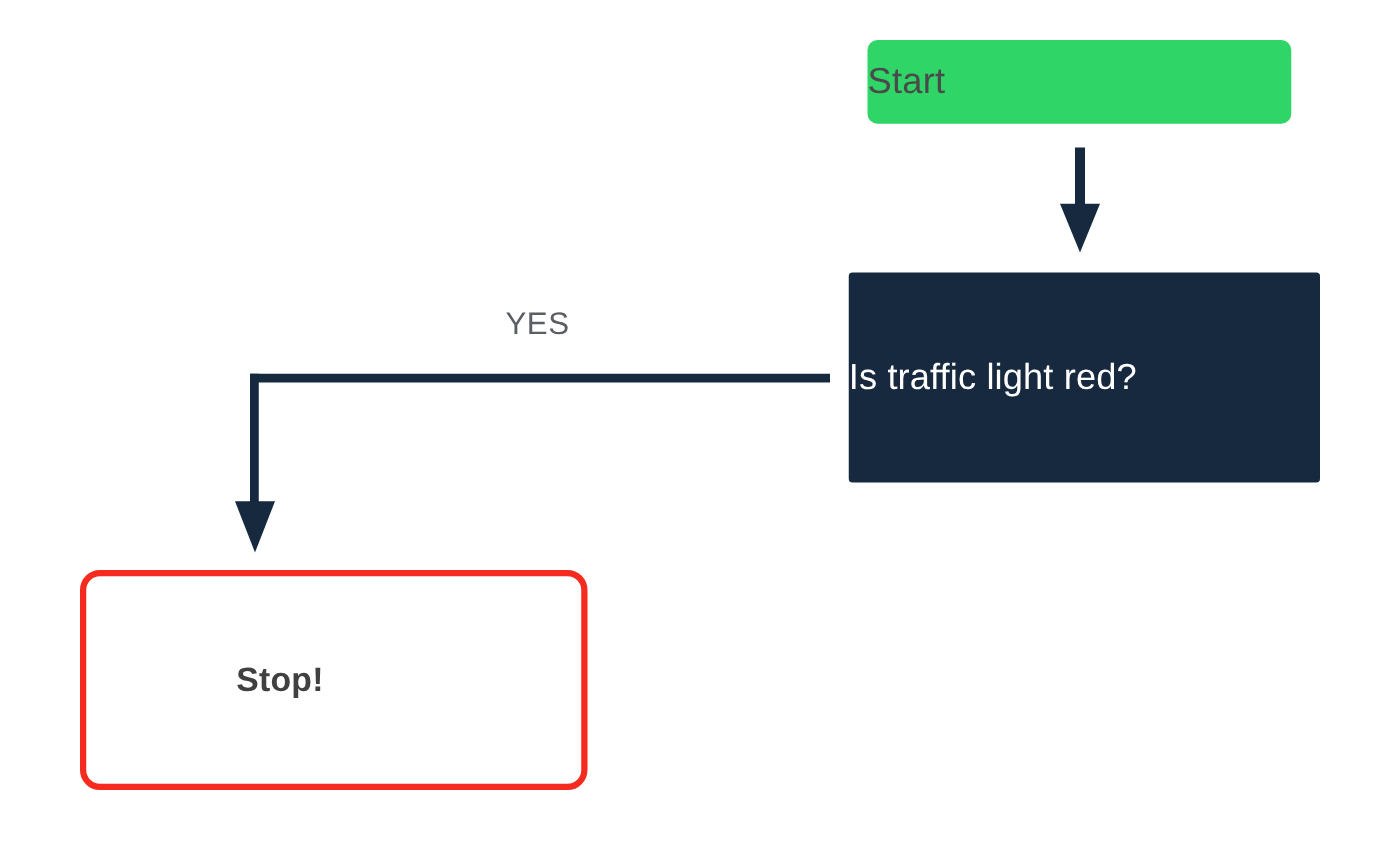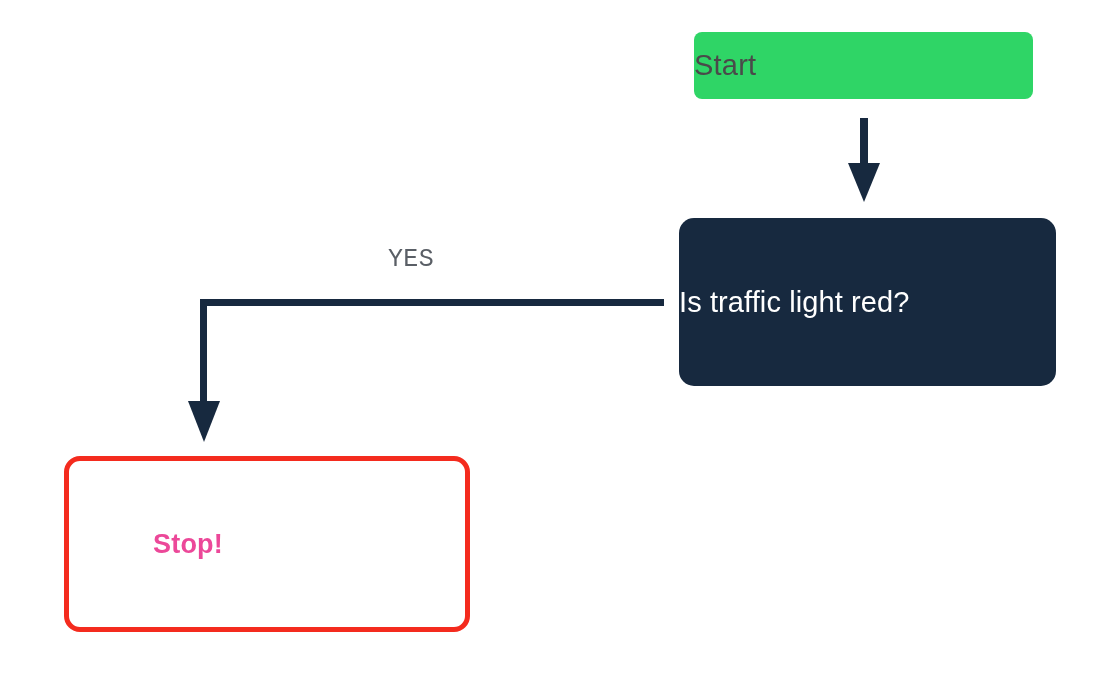--- a/index.html
+++ b/index.html
@@ -41,57 +41,56 @@
     font-weight: 400;
     letter-spacing: 0.2px;
   }
   
   #node-decision {
     left: 679px;
     top: 218px;
     width: 377px;
     height: 168px;
     background: #17293f;
-    border-radius: 15px;
+    border-radius: 3px;
   }
   #node-decision .node-label {
     font-size: 29px;
     color: #ffffff;
     font-weight: 400;
     letter-spacing: 0.1px;
   }
   
   #node-stop {
     left: 64px;
     top: 456px;
     width: 406px;
     height: 176px;
     background: #ffffff;
     border: 5px solid #f42b1e;
     border-radius: 16px;
     justify-content: flex-start;
   }
   #node-stop .node-label {
     font-size: 27px;
-    color: #ec4899;
+    color: #404040;
     font-weight: bold;
-    margin-left: 84px;
+    margin-left: 120px;
     letter-spacing: 0.2px;
   }
   
   #edge-label-yes {
     position: absolute;
-    left: 371px;
+    left: 390px;
     top: 245px;
     width: 80px;
     text-align: center;
     font-size: 25px;
     color: #5a5f66;
     letter-spacing: 0.4px;
-    font-family: Liberation Mono, monospace;
   }
   
   #connector-layer {
     position: absolute;
     left: 0;
     top: 0;
     width: 1120px;
     height: 690px;
     pointer-events: none;
   }

